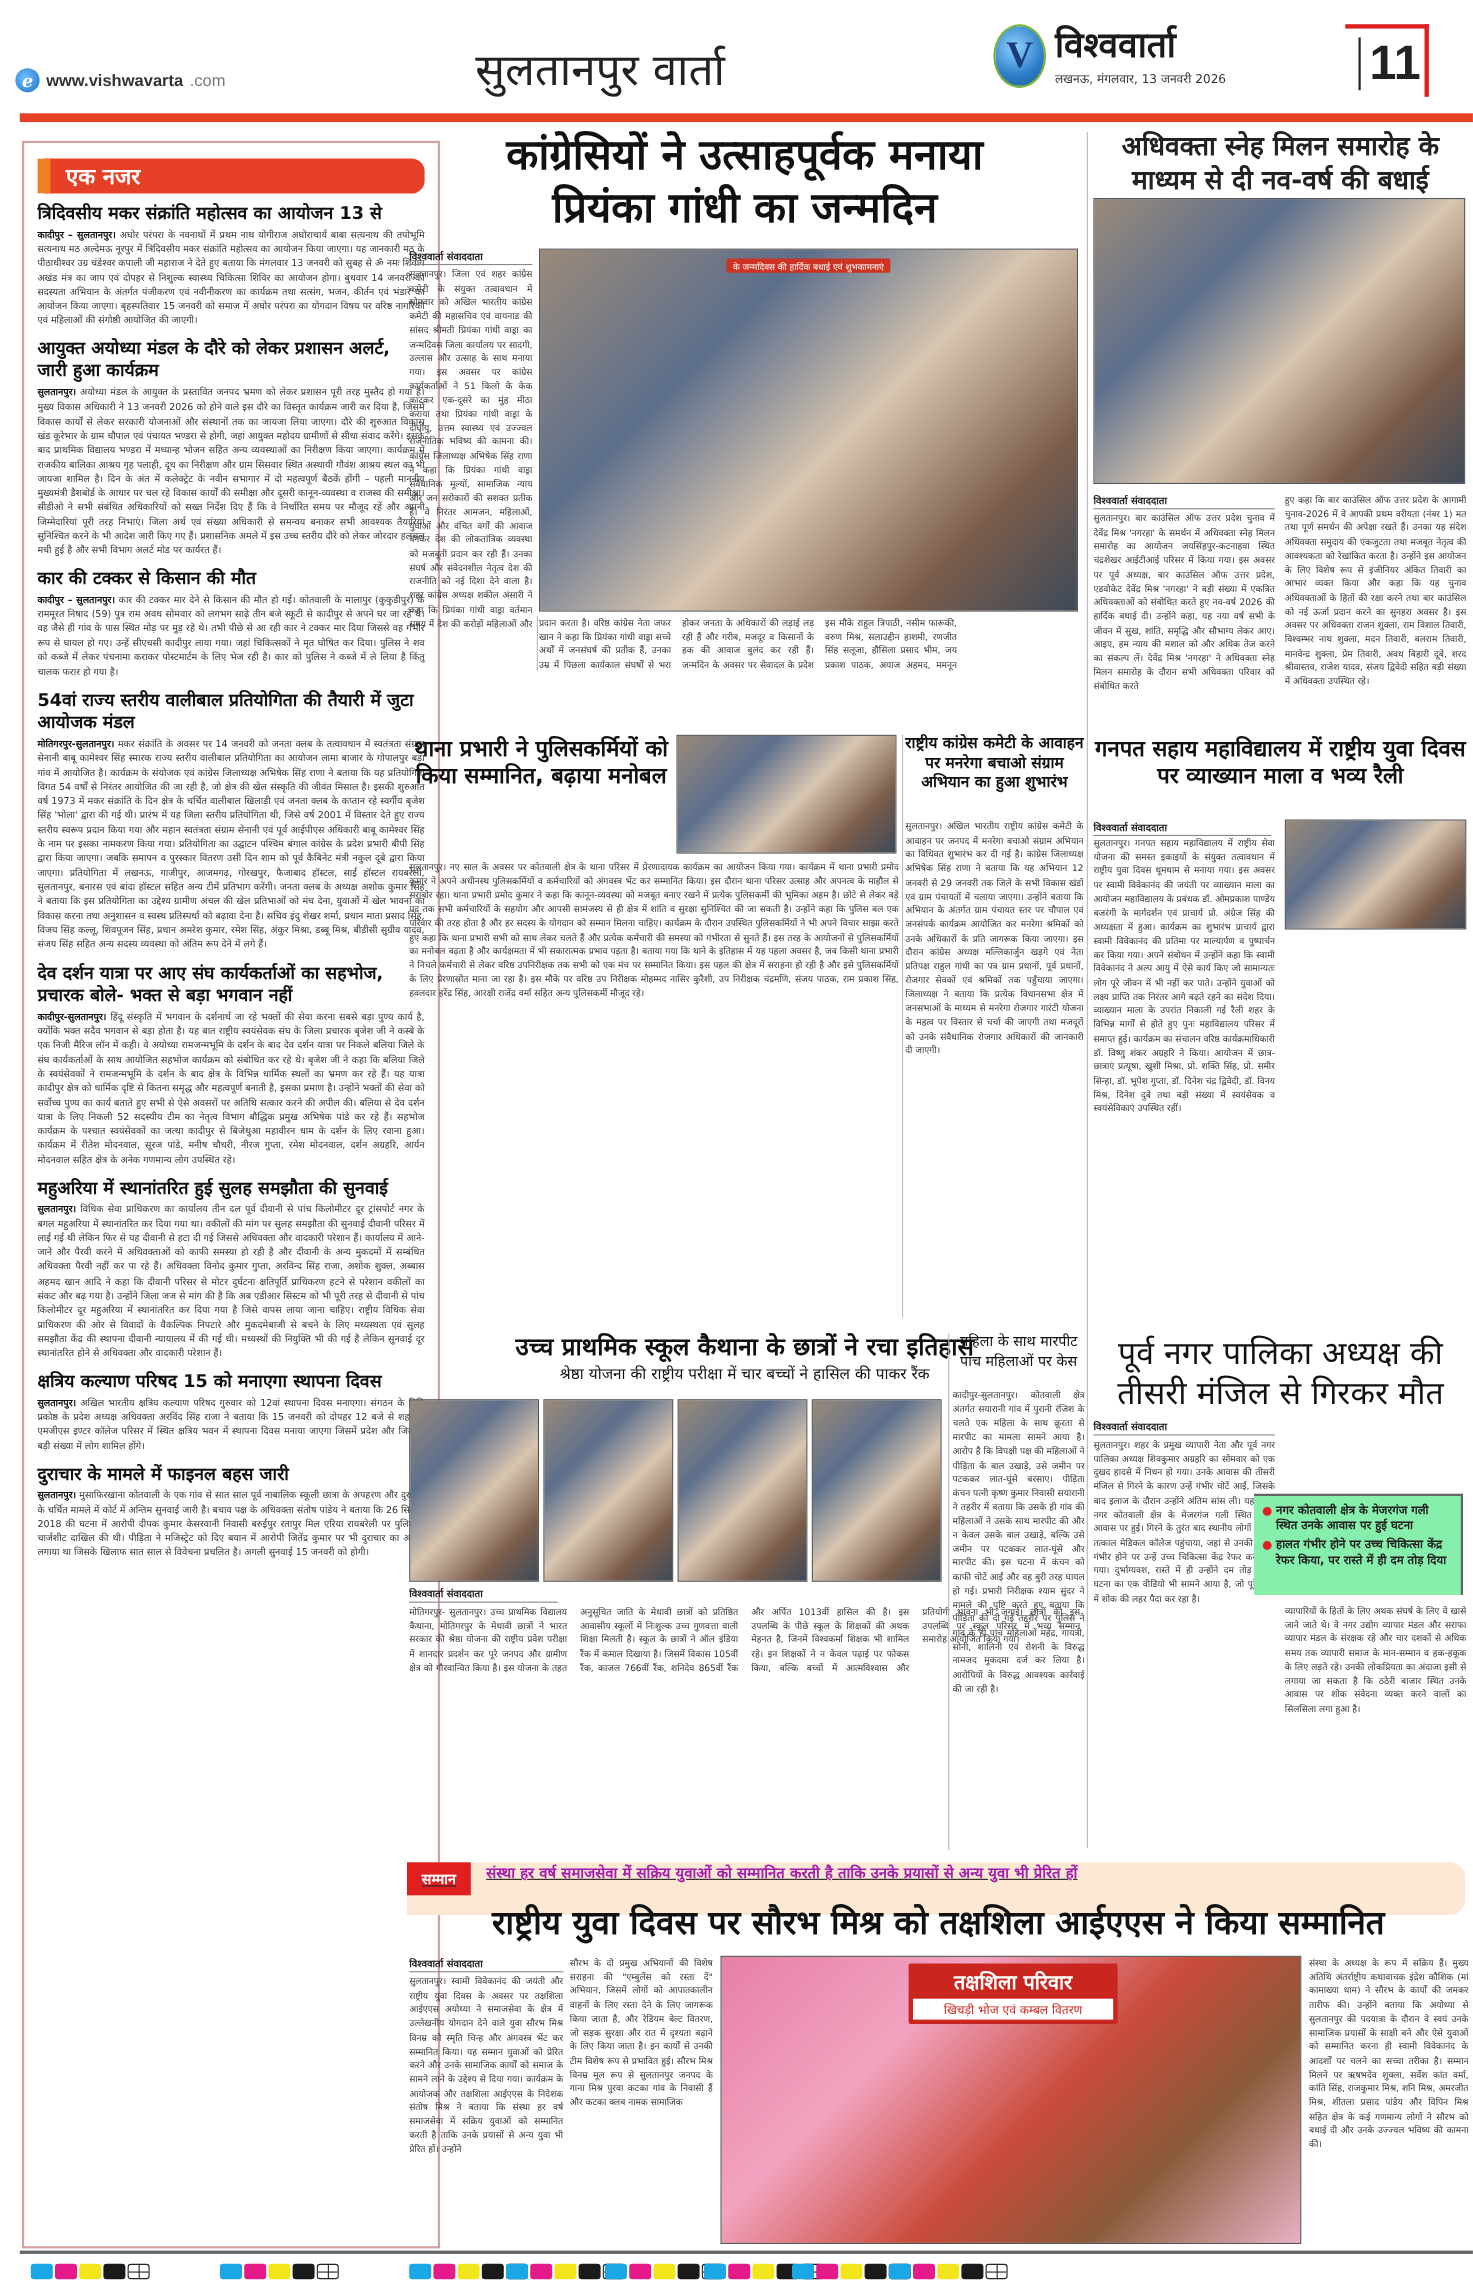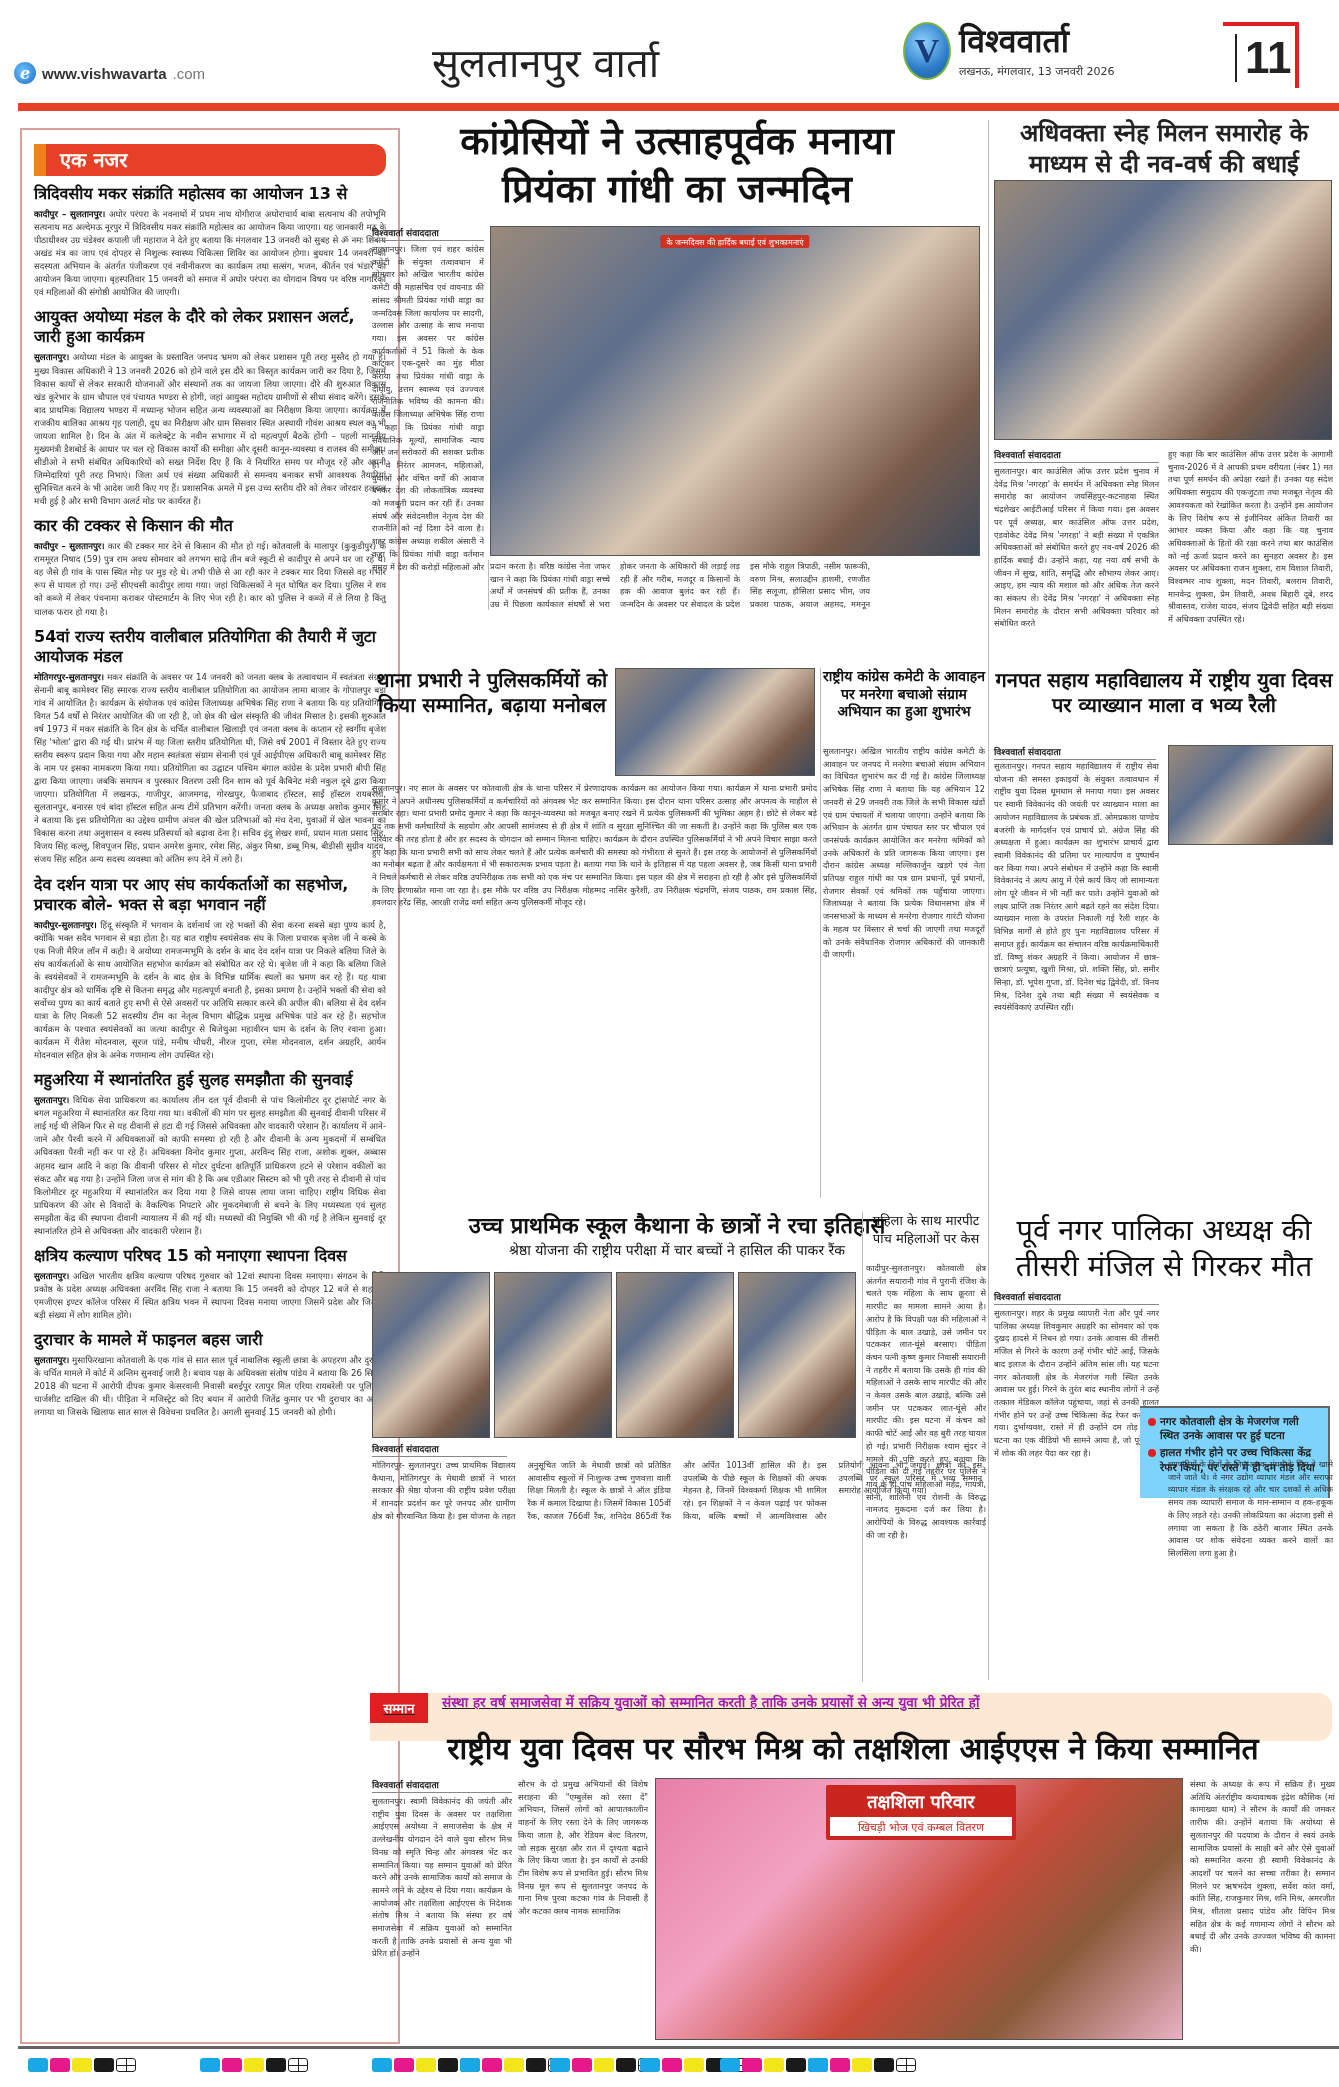--- a/index.html
+++ b/index.html
@@ -29,21 +29,21 @@
   .main-head { left: 372px; top: 118px; width: 610px; text-align: center; font-size: 38px; font-weight: bold; line-height: 1.25; color: #111; }
   .byline { font-size: 9px; font-weight: bold; border-bottom: 1px solid #888; padding-bottom: 1px; margin-bottom: 2px; color: #222; }
   .col-text { font-size: 8.2px; line-height: 1.55; text-align: justify; color: #333; }
 
   .photo { background: linear-gradient(135deg, #9a8a7a 0%, #5d6f8c 30%, #d8c6b0 55%, #7a5c4a 80%, #3e4a5a 100%); border: 1px solid #555; position: absolute; }
   .photo .ph-label { position: absolute; left: 50%; top: 8px; transform: translateX(-50%); background: #c32; color: #fff; font-size: 8px; padding: 1px 6px; border-radius: 2px; }
   .sub-head { font-weight: bold; color: #111; text-align: center; line-height: 1.25; }
 
   .right-head { left: 994px; top: 118px; width: 340px; text-align: center; font-size: 24px; line-height: 1.3; color: #222; }
 
-  .highlight-box { left: 1140px; top: 1406px; width: 190px; height: 92px; background: #7dd3fc; border-top: 2px solid #666; border-right: 2px solid #666; padding: 6px 8px; }
+  .highlight-box { left: 1140px; top: 1358px; width: 190px; height: 92px; background: #86efac; border-top: 2px solid #666; border-right: 2px solid #666; padding: 6px 8px; }
   .highlight-box p { font-size: 10.5px; line-height: 1.35; color: #222; font-weight: bold; padding-left: 12px; position: relative; margin-bottom: 3px; }
   .highlight-box p::before { content: ""; position: absolute; left: 0; top: 4px; width: 8px; height: 8px; border-radius: 50%; background: #e02020; }
 
   .samman-bar { left: 370px; top: 1693px; width: 962px; height: 48px; background: #fde8d4; border-radius: 0 14px 14px 0; display: flex; align-items: flex-start; text-decoration: underline; }
   .samman-tag { background: #e02020; color: #fff; font-size: 13px; font-weight: bold; height: 30px; width: 58px; display: flex; align-items: center; justify-content: center; }
   .samman-text { font-size: 13.5px; font-weight: bold; color: #a21caf; padding-left: 14px; }
 
   .footer-rule { left: 18px; top: 2046px; width: 1321px; height: 3px; background: #666; }
   .reg-group { position: absolute; top: 2058px; display: flex; gap: 2px; }
   .reg-group span { width: 20px; height: 14px; border-radius: 3px; }

